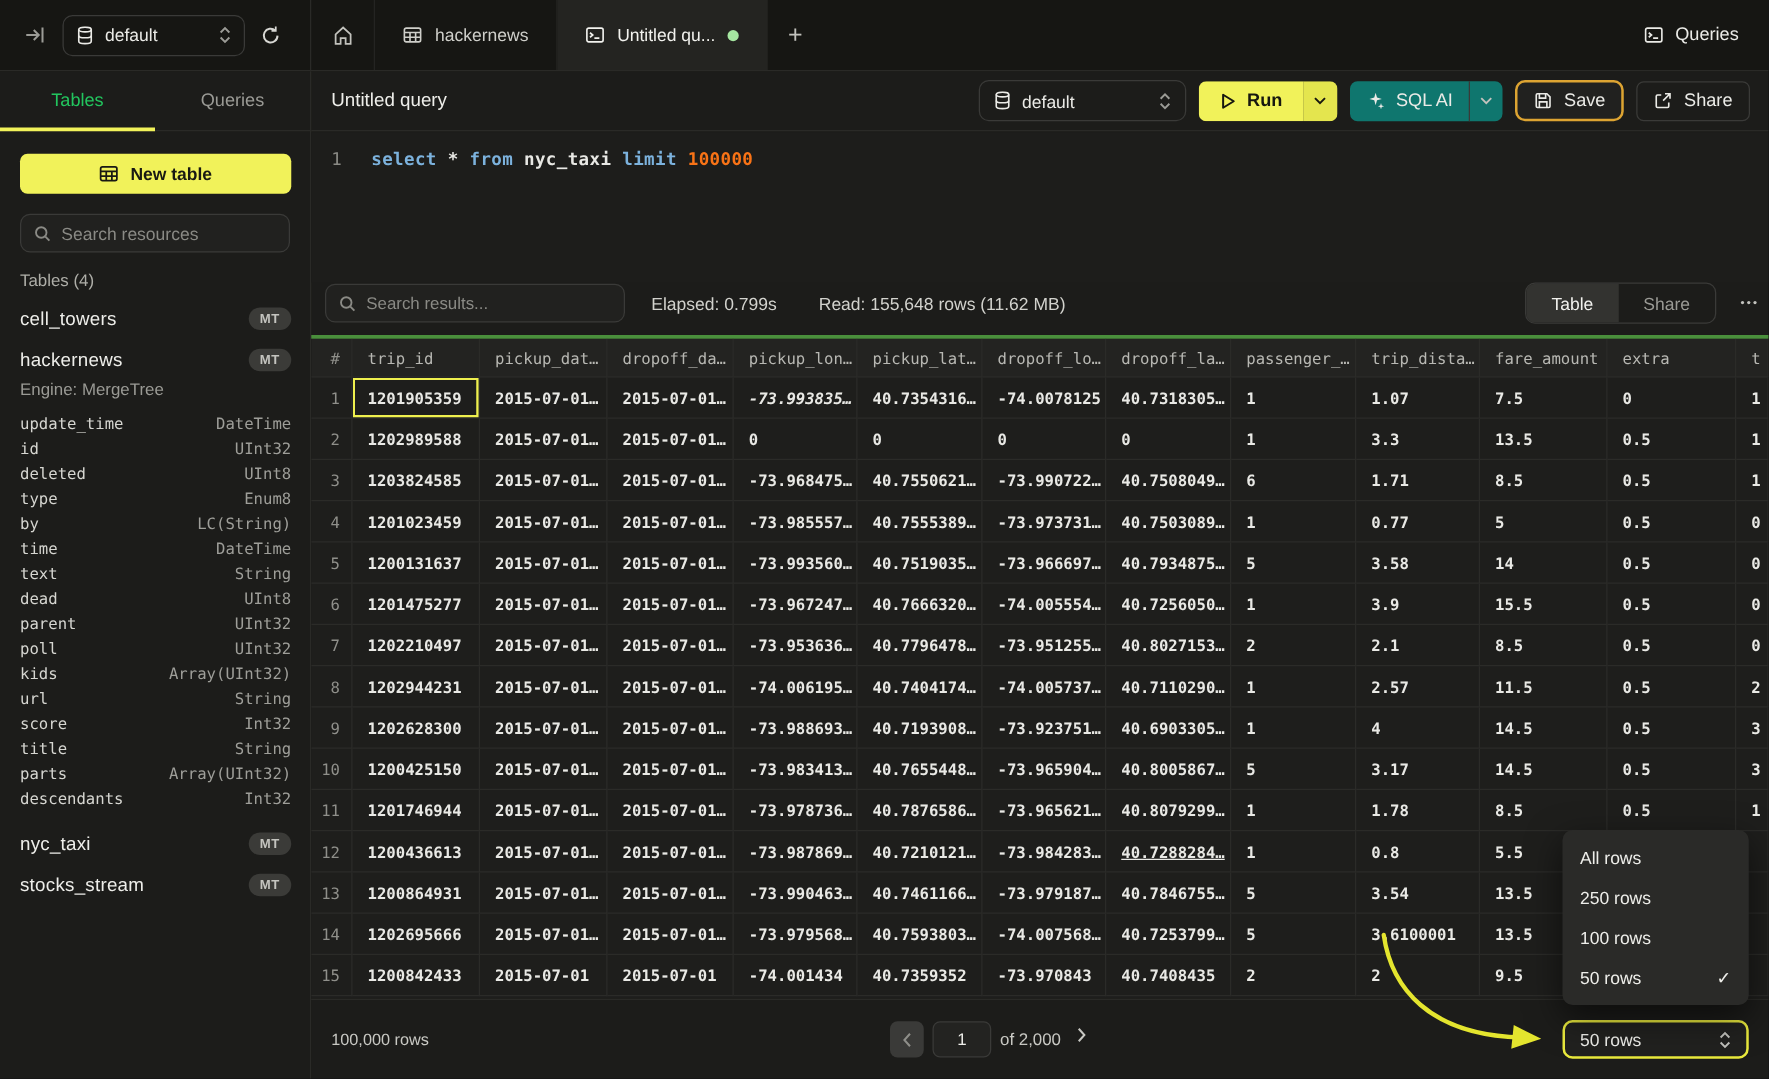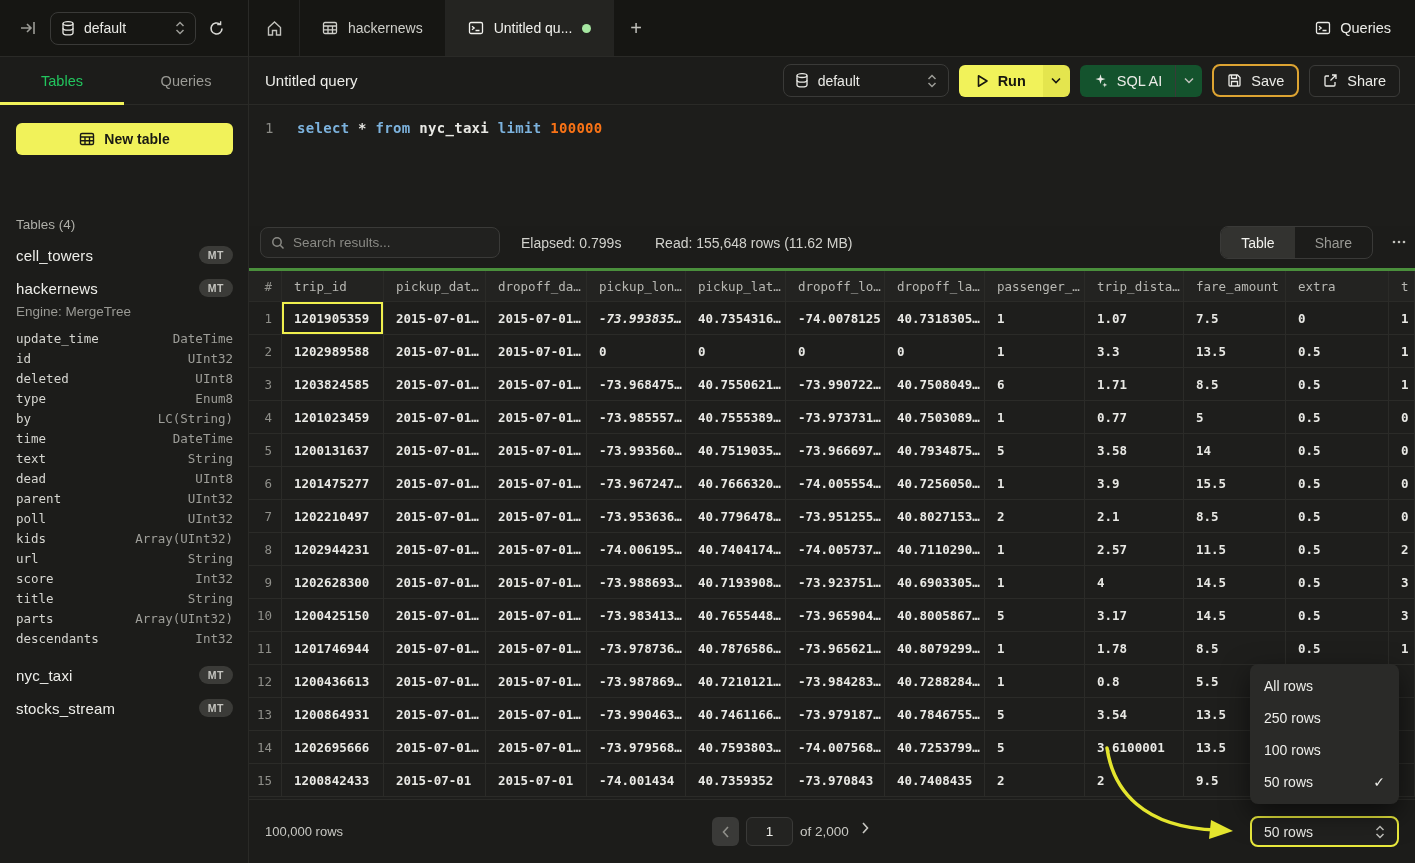--- a/index.html
+++ b/index.html
@@ -71,21 +71,21 @@
   .qbar .title { margin-left:16px; font-size:15px; color:#eeeeea; }
   .qbar .controls { margin-left:auto; margin-right:15px; display:flex; gap:10px; align-items:center; }
   .ctl-db { height:33px; width:166px; border:1px solid #3a3a38; border-radius:8px;
             display:flex; align-items:center; gap:9px; padding:0 11px; cursor:pointer; }
   .ctl-db .lbl { flex:1; }
   .run-btn { height:32px; border-radius:6px; overflow:hidden; display:flex; cursor:pointer; }
   .run-main { background:#f1f25a; color:#17170f; display:flex; align-items:center;
               gap:9px; padding:0 17px; font-size:14.5px; font-weight:bold; }
   .run-caret { width:27px; background:#e4e54e; color:#17170f; display:flex;
                align-items:center; justify-content:center; }
-  .sqlai-btn { height:32px; background:#14532d; border-radius:6px; display:flex;
+  .sqlai-btn { height:32px; background:#0f766e; border-radius:6px; display:flex;
                align-items:center; cursor:pointer; }
   .sqlai-main { display:flex; align-items:center; gap:9px; padding:0 13px; font-size:14.5px; }
   .sqlai-caret { width:27px; height:100%; display:flex; align-items:center;
                justify-content:center; border-left:1px solid #3a3a38; color:#c2c2bd; }
   .save-btn { height:33px; border:2px solid #dda432; background:#21211f; border-radius:8px;
               display:flex; align-items:center; gap:9px; padding:0 13px; font-size:14.5px;
               cursor:pointer; }
   .share-btn { height:32px; border:1px solid #3a3a38; border-radius:6px; display:flex;
               align-items:center; gap:9px; padding:0 13px; font-size:14.5px; cursor:pointer; }
 
@@ -248,20 +248,29 @@
     <div class="new-table-btn">
       <span class="icon">
         <svg width="16" height="16" viewBox="0 0 16 16" fill="none" stroke="#191913" stroke-width="1.4">
             <rect x="1.5" y="2.5" width="13" height="11" rx="1.5"></rect>
             <path d="M1.5 6h13M1.5 9.8h13M6 6v7.5M10.5 6v7.5"></path>
           </svg>
       </span>
       <span>New table</span>
     </div>
 
+    <div class="side-search">
+      <span class="icon">
+        <svg width="14" height="14" viewBox="0 0 14 14" fill="none" stroke="#8a8a85" stroke-width="1.5">
+            <circle cx="6" cy="6" r="4.2"></circle>
+            <path d="m9.3 9.3 3.2 3.2"></path>
+          </svg>
+      </span>
+      <input placeholder="Search resources" style="">
+    </div>
 
     <div class="section-label">Tables (4)</div>
 
     <div class="tbl-item" style="top:182px">
       <span class="nm">cell_towers</span>
       <span class="badge">MT</span>
     </div>
     <div class="tbl-item" style="top:215px">
       <span class="nm">hackernews</span>
       <span class="badge">MT</span>
@@ -628,21 +637,21 @@
           <div class="g-cell" style="width: 26px;">1</div>
         </div>
         <div class="g-row">
           <div class="g-cell idx" style="width: 33px;">12</div>
           <div class="g-cell" style="width: 102px;">1200436613</div>
           <div class="g-cell" style="width: 102px;">2015-07-01…</div>
           <div class="g-cell" style="width: 101px;">2015-07-01…</div>
           <div class="g-cell" style="width: 99px;">-73.987869…</div>
           <div class="g-cell" style="width: 100px;">40.7210121…</div>
           <div class="g-cell" style="width: 99px;">-73.984283…</div>
-          <div class="g-cell" style="width: 100px;">40.7288284…</div>
+          <div class="g-cell" style="width: 100px; text-decoration: underline;">40.7288284…</div>
           <div class="g-cell" style="width: 100px;">1</div>
           <div class="g-cell" style="width: 99px;">0.8</div>
           <div class="g-cell" style="width: 102px;">5.5</div>
           <div class="g-cell" style="width: 103px;">0.5</div>
           <div class="g-cell" style="width: 26px;"></div>
         </div>
         <div class="g-row">
           <div class="g-cell idx" style="width: 33px;">13</div>
           <div class="g-cell" style="width: 102px;">1200864931</div>
           <div class="g-cell" style="width: 102px;">2015-07-01…</div>

